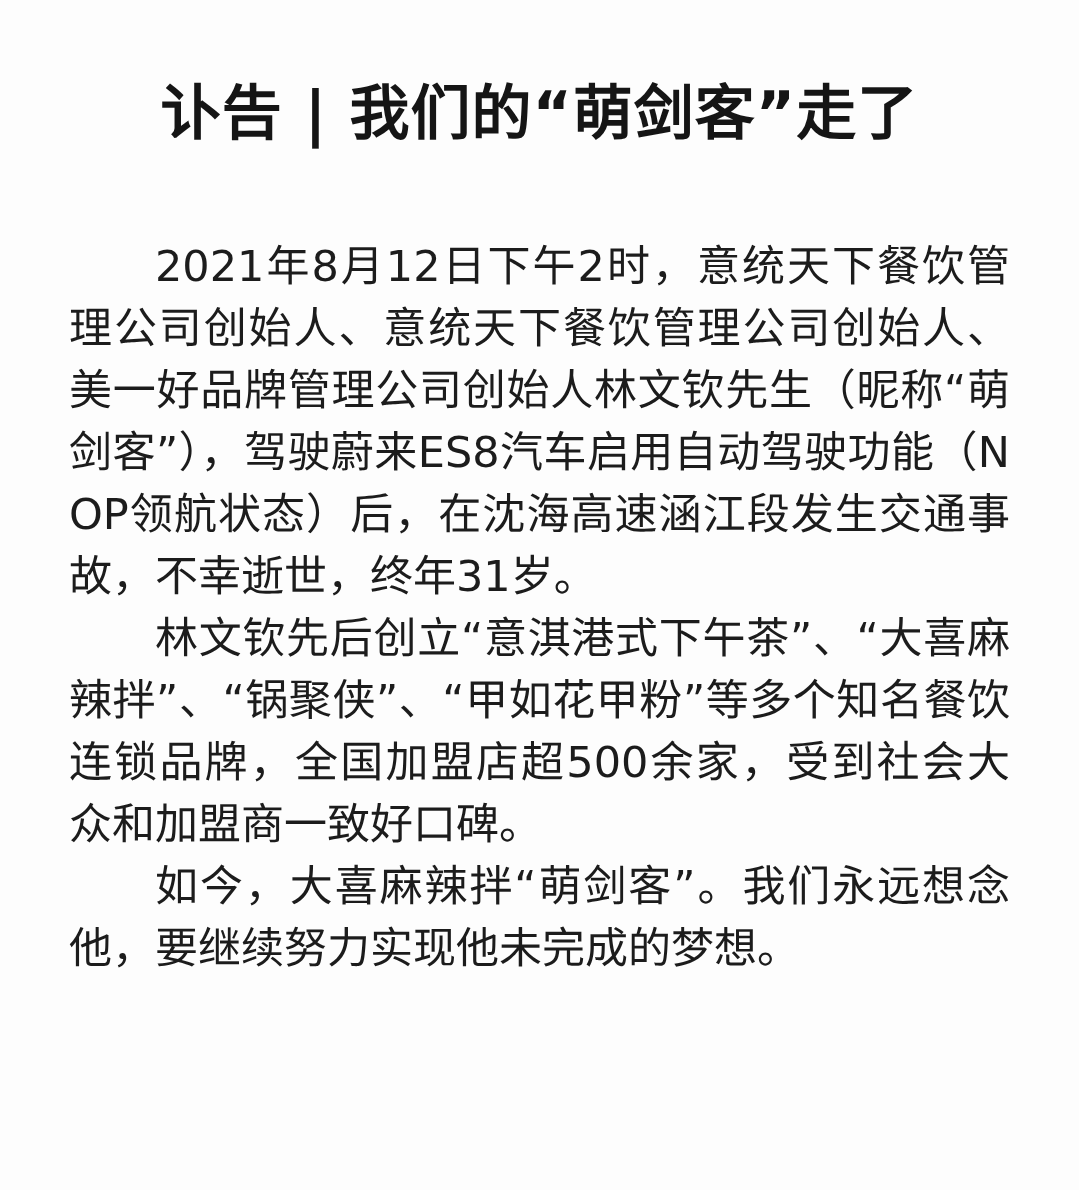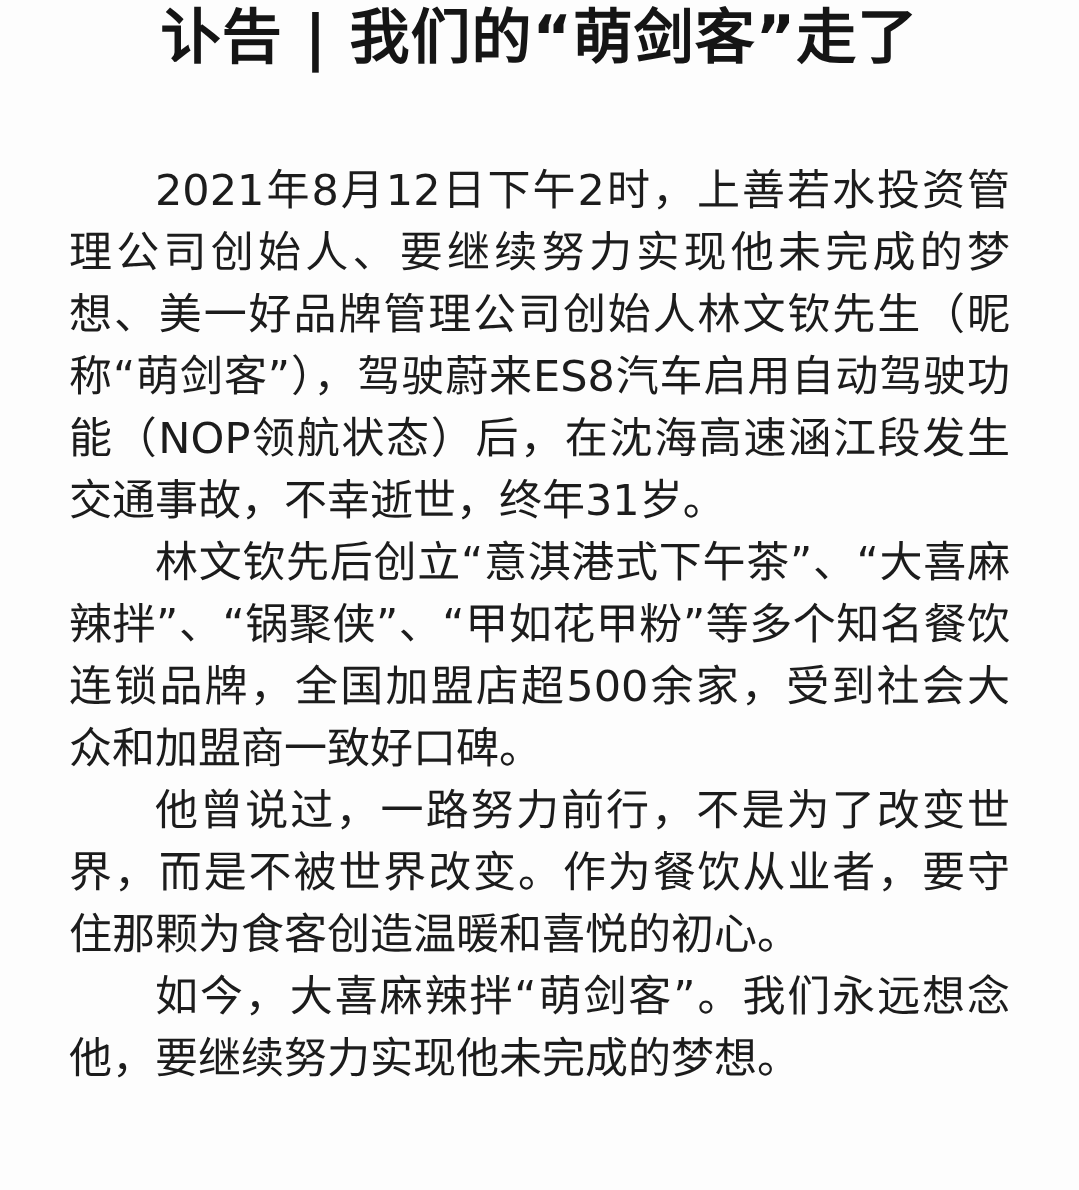--- a/index.html
+++ b/index.html
@@ -12,20 +12,21 @@
     height: 1190px;
     margin: 0 auto;
     background: #fdfdfd;
     overflow: hidden;
     font-family: "DejaVu Sans", "Liberation Sans", sans-serif;
     color: #1c1c1c;
   }
 
   .page-title {
     margin: 0;
+    padding-top: 76px;
     text-align: center;
     font-size: 60px;
     line-height: 1.25;
     font-weight: 700;
     letter-spacing: 1px;
     color: #151515;
   }
 
   .doc-body {
     padding: 84px 69px 0 69px;
@@ -46,19 +47,18 @@
   }
 </style>
 </head>
 <body>
 
 <div class="page">
 
   <h1 class="page-title">讣告 | 我们的“萌剑客”走了</h1>
 
   <div class="doc-body">
-    <p>2021年8月12日下午2时，上善若水投资管理公司创始人、要继续努力实现他未完成的梦想、美一好品牌管理公司创始人林文钦先生（昵称“萌剑客”），驾驶蔚来ES8汽车启用自动驾驶功能（NOP领航状态）后，在沈海高速涵江段发生交通事故，不幸逝世，终年31岁。</p>
+    <p>2021年8月12日下午2时，意统天下餐饮管理公司创始人、意统天下餐饮管理公司创始人、美一好品牌管理公司创始人林文钦先生（昵称“萌剑客”），驾驶蔚来ES8汽车启用自动驾驶功能（NOP领航状态）后，在沈海高速涵江段发生交通事故，不幸逝世，终年31岁。</p>
     <p>林文钦先后创立“意淇港式下午茶”、“大喜麻辣拌”、“锅聚侠”、“甲如花甲粉”等多个知名餐饮连锁品牌，全国加盟店超500余家，受到社会大众和加盟商一致好口碑。</p>
-    <p>他曾说过，一路努力前行，不是为了改变世界，而是不被世界改变。作为餐饮从业者，要守住那颗为食客创造温暖和喜悦的初心。</p>
     <p>如今，大喜麻辣拌“萌剑客”。我们永远想念他，要继续努力实现他未完成的梦想。</p>
   </div>
 
 </div>
 
 </body></html>

